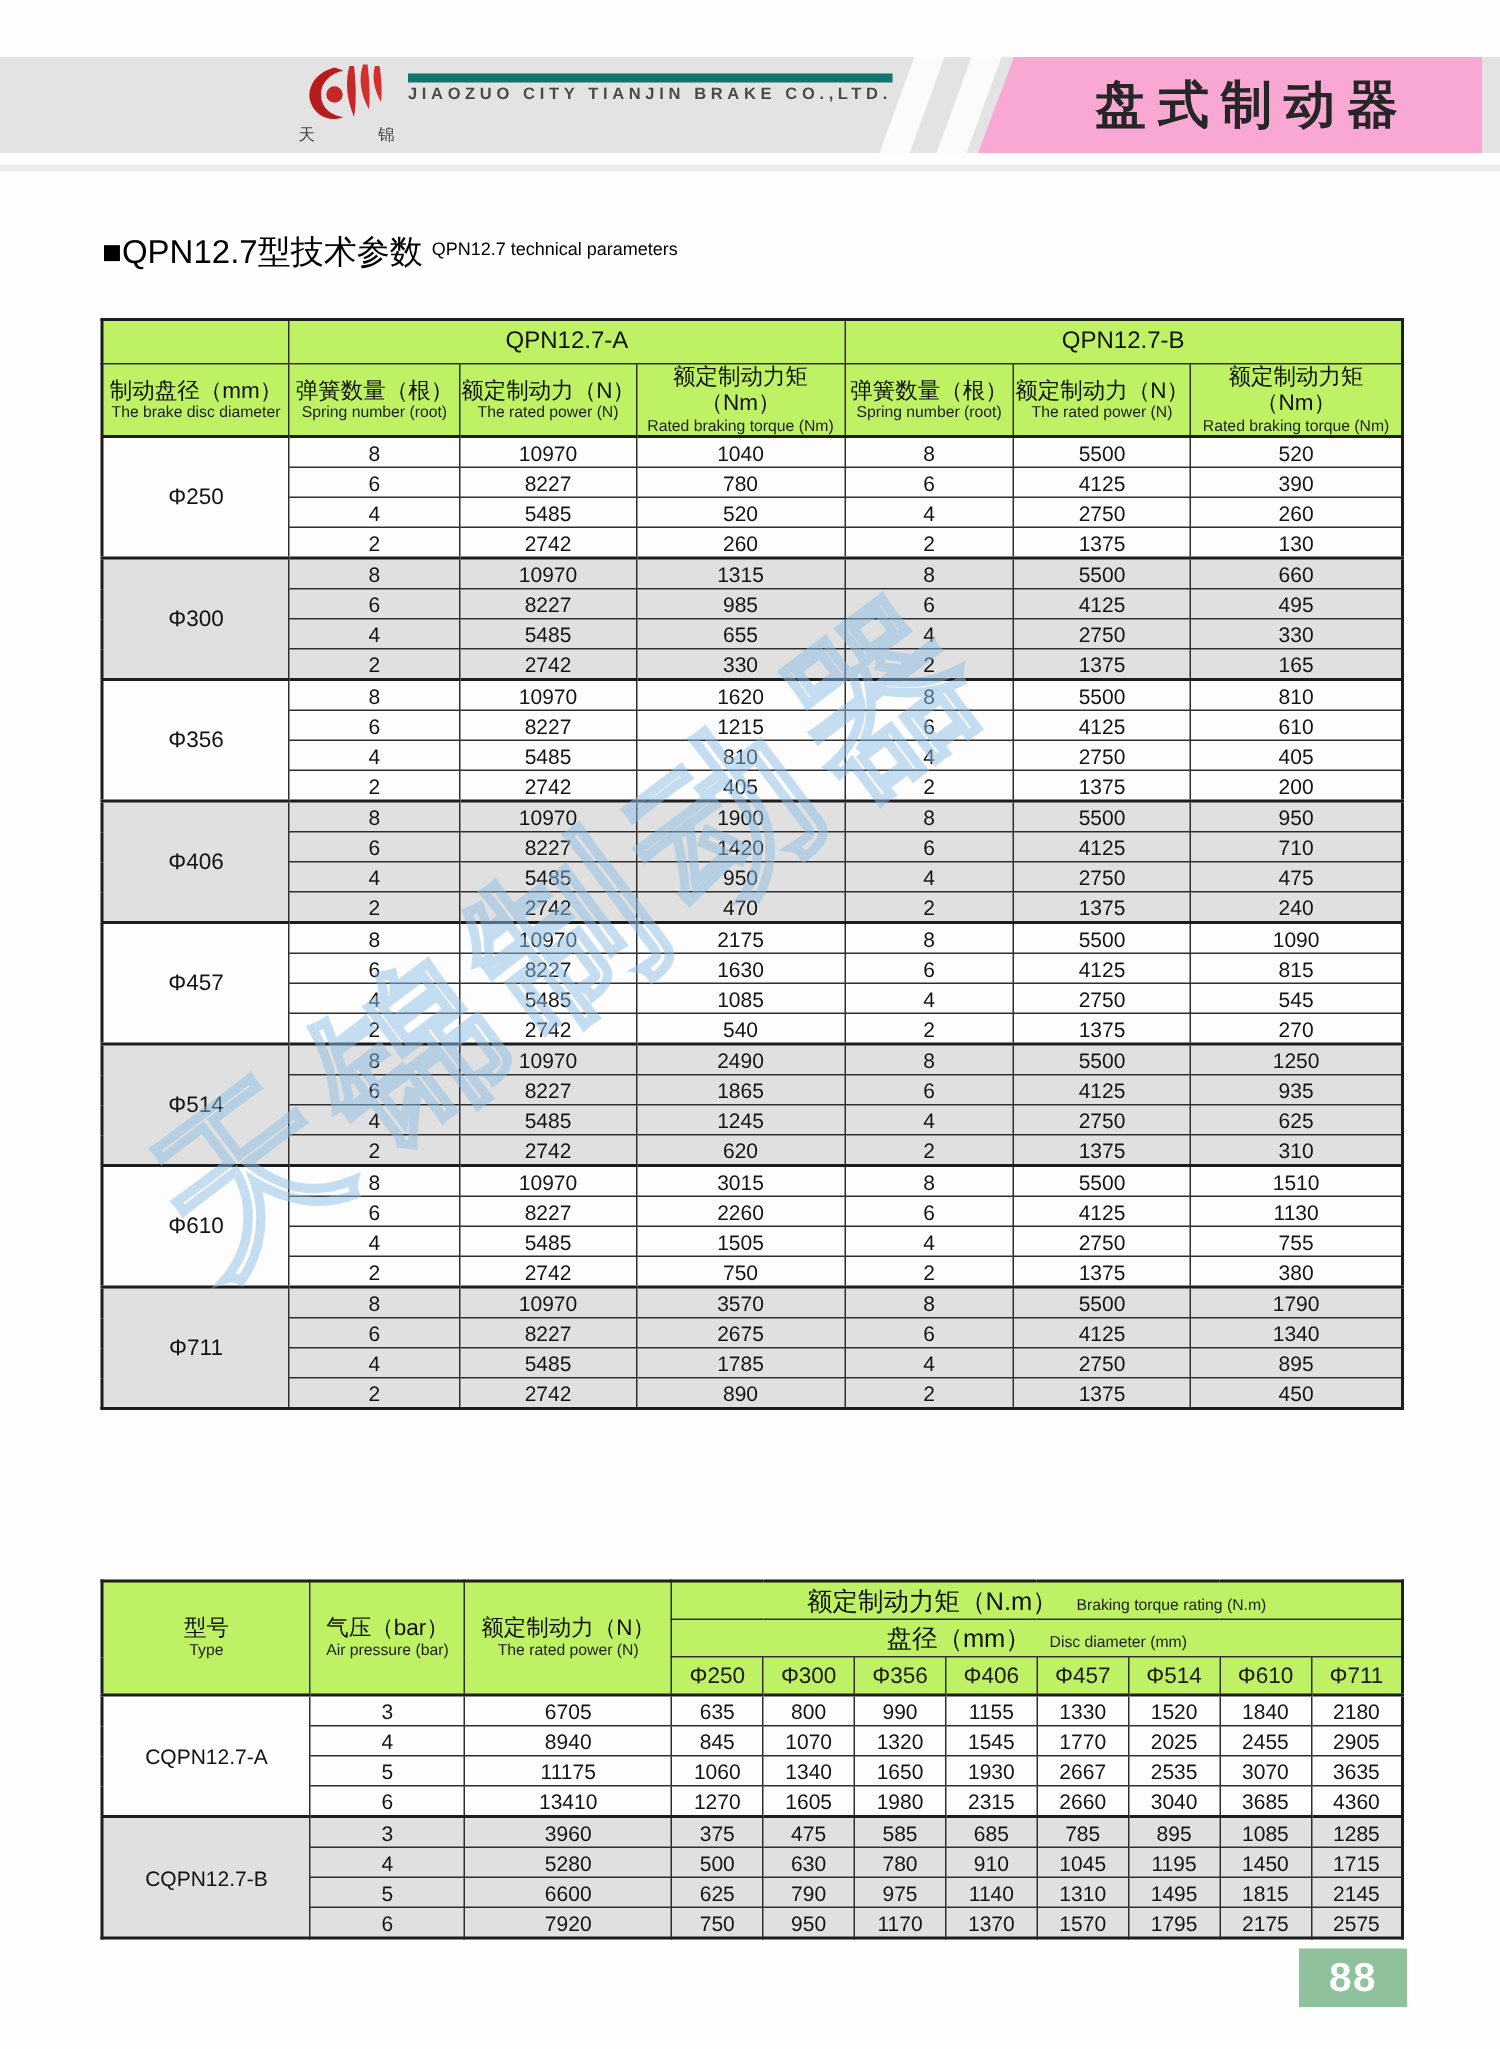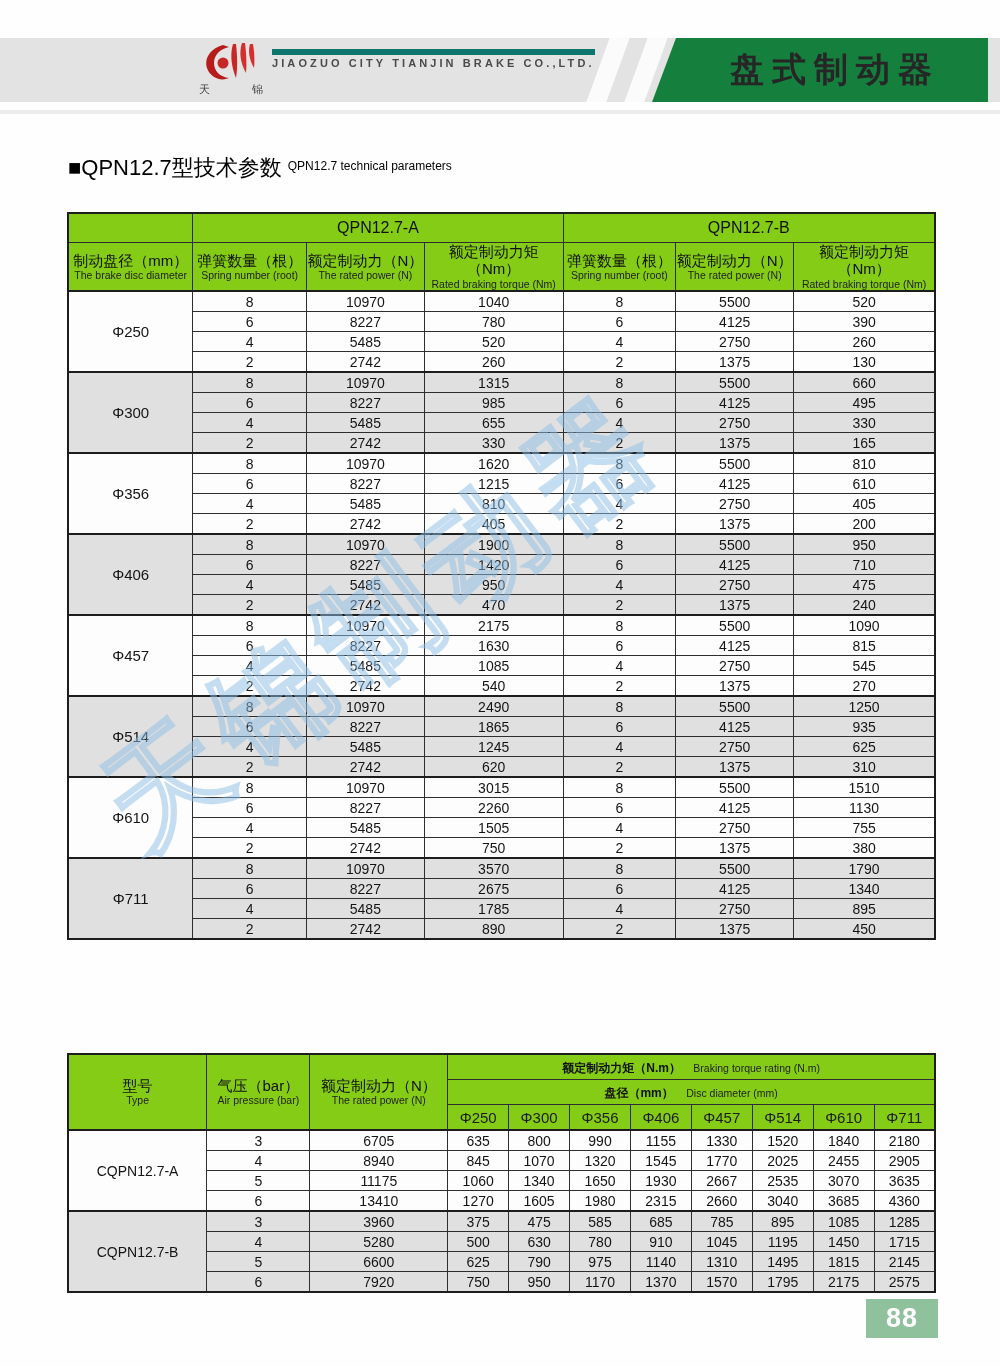--- a/index.html
+++ b/index.html
@@ -15,21 +15,21 @@
   .logo svg{display:block;margin:0 auto;}
   .logo-chars{display:flex;justify-content:space-between;width:64px;margin:-2px auto 0;
     font-size:11px;color:#444;letter-spacing:0;}
   .company{position:absolute;left:272px;top:9px;}
   .company-cn{font-size:25px;font-weight:bold;color:#3b3b3b;letter-spacing:2px;line-height:1.1;}
   .company-en{font-size:11px;font-weight:bold;color:#4a4a4a;letter-spacing:3.1px;margin-top:2px;
     border-top:6px solid #0f766e;padding-top:2px;display:inline-block;}
   .stripe{position:absolute;top:0;bottom:0;width:20px;background:#fbfbfb;transform:skewX(-20deg);}
   .stripe.s1{left:598px;}
   .stripe.s2{left:636px;}
-  .green-banner{position:absolute;top:0;bottom:0;left:652px;right:12px;background:#15803d;
+  .green-banner{position:absolute;top:0;bottom:0;left:652px;right:12px;background:#f9a8d4;
     clip-path:polygon(24px 0,100% 0,100% 100%,0 100%);
     display:flex;align-items:center;justify-content:center;}
   .green-banner span{font-size:34px;font-weight:bold;color:#262626;letter-spacing:8px;padding-left:30px;}
   
   .watermark{position:absolute;left:120px;top:740px;z-index:5;pointer-events:none;
     font-size:118px;font-weight:bold;letter-spacing:14px;white-space:nowrap;
     transform:rotate(-37deg);transform-origin:0 50%;
     color:transparent;-webkit-text-stroke:2.5px rgba(140,190,230,.5);}
   
   .sec-title{position:absolute;left:68px;}
@@ -37,26 +37,26 @@
   .sec-title .t-en{font-size:12px;font-weight:normal;color:#000;position:relative;top:-5px;margin-left:6px;}
   #title-qpn{top:153px;}
   #title-cqpn{top:1006px;}
   
   .tbl-wrap{position:absolute;left:67px;width:869px;z-index:2;}
   #qpn-wrap{top:212px;}
   #cqpn-wrap{top:1053px;}
   table{width:100%;border-collapse:collapse;table-layout:fixed;}
   table,th,td{border:1px solid #2e2e2e;}
   table{border:2px solid #1d1d1d;}
-  th{background:#84cc16;font-weight:normal;padding:0;}
+  th{background:#bef264;font-weight:normal;padding:0;}
   td{padding:0;text-align:center;font-size:14px;color:#141414;background:#fdfdfd;}
   thead{border-bottom:2px solid #1d1d1d;}
   .h-cn{display:block;font-size:15px;color:#111;line-height:1.15;}
   .h-en{display:block;font-size:10.5px;color:#222;line-height:1.2;}
-  .h-cn-inline{font-size:12px;color:#111;font-weight:bold;}
+  .h-cn-inline{font-size:17px;color:#111;}
   .h-en-inline{font-size:10.5px;color:#222;margin-left:8px;}
   .grp-hdr{height:28px;font-size:16px;color:#111;}
   #qpn-table thead tr.r2 th{height:46px;}
   #qpn-table tbody td{height:19px;}
   #cqpn-table thead th{height:24px;}
   #cqpn-table tbody td{height:19px;}
   tbody tr.shaded td{background:#e0e0e0;}
   tbody tr.group-start td{border-top:2px solid #1d1d1d;}
   td.diam{font-size:15px;}
   

